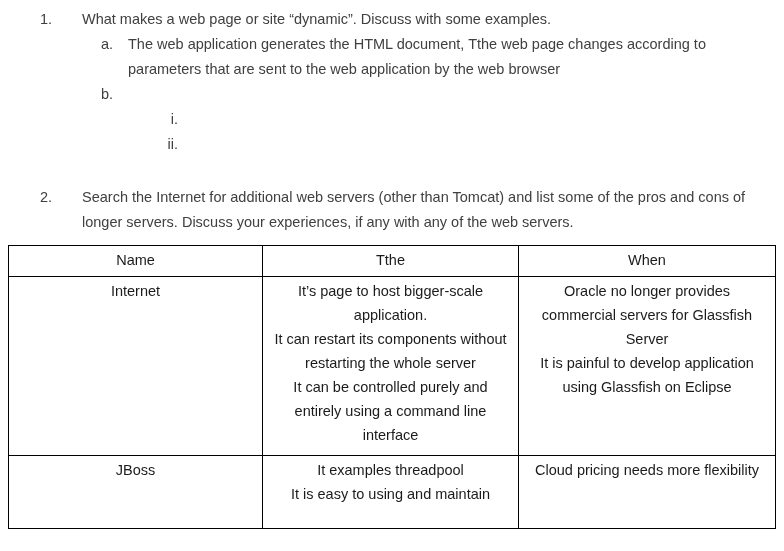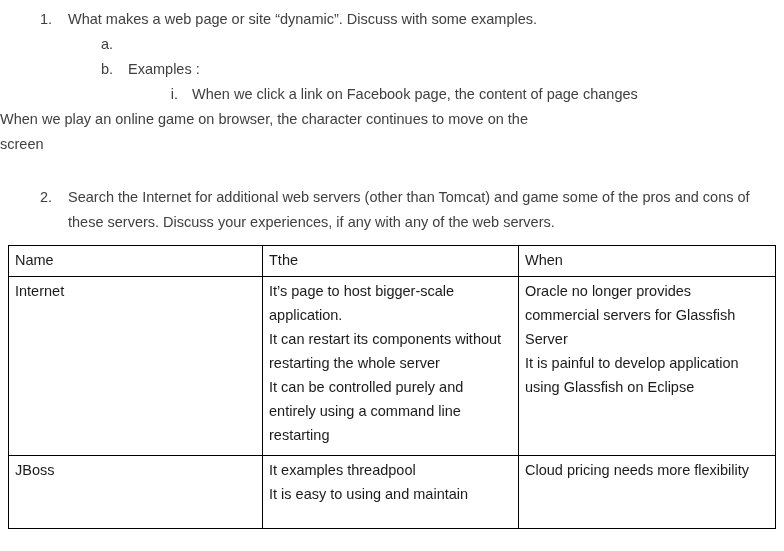--- a/index.html
+++ b/index.html
@@ -42,21 +42,21 @@
     text-align: right;
     white-space: pre;
   }
 
   .li-text {
     flex: 1 1 auto;
   }
 
   
   .lvl1 .marker { width: 52px; padding-right: 16px; }
-  .lvl1 .li-text { max-width: 690px; }
+  .lvl1 .li-text { max-width: 690px; margin-left: 14px; }
 
   
   .lvl2 .marker { width: 113px; padding-right: 15px; }
   .lvl2 .li-text { max-width: 630px; }
 
   
   .lvl3 .marker { width: 178px; padding-right: 14px; }
   .lvl3 .li-text { max-width: 575px; }
 
   .gap-between-sections { height: 28px; }
@@ -75,21 +75,21 @@
     color: #1b1b1b;
     font-size: 14.5px;
     line-height: 24px;
   }
 
   table.servers td,
   table.servers th {
     border: 1px solid #000000;
     vertical-align: top;
     padding: 2px 6px 4px 6px;
-    text-align: left;
+    text-align: center;
     font-weight: normal;
   }
 
   table.servers col.c-name { width: 254px; }
   table.servers col.c-pros { width: 256px; }
   table.servers col.c-cons { width: 257px; }
 
   table.servers thead td {
     height: 21px;
   }
@@ -108,41 +108,40 @@
 
   <div class="outline">
 
     <div class="li lvl1">
       <span class="marker">1.</span>
       <span class="li-text">What makes a web page or site “dynamic”. Discuss with some examples.</span>
     </div>
 
     <div class="li lvl2">
       <span class="marker">a.</span>
+      <span class="li-text">The web application generates the HTML document, Tthe web page changes according to parameters that are sent to the web application by the web browser</span>
     </div>
 
     <div class="li lvl2">
       <span class="marker">b.</span>
-      <span class="li-text">Examples :</span>
     </div>
 
     <div class="li lvl3">
       <span class="marker">i.</span>
-      <span class="li-text">When we click a link on Facebook page, the content of page changes</span>
     </div>
 
     <div class="li lvl3">
-      <span class="li-text">When we play an online game on browser, the character continues to move on the screen</span>
+      <span class="marker">ii.</span>
     </div>
 
     <div class="gap-between-sections"></div>
 
     <div class="li lvl1">
       <span class="marker">2.</span>
-      <span class="li-text">Search the Internet for additional web servers (other than Tomcat) and game some of the pros and cons of these servers. Discuss your experiences, if any with any of the web servers.</span>
+      <span class="li-text">Search the Internet for additional web servers (other than Tomcat) and list some of the pros and cons of longer servers. Discuss your experiences, if any with any of the web servers.</span>
     </div>
 
   </div>
 
   <div class="table-wrap">
     <table class="servers">
       <colgroup>
         <col class="c-name">
         <col class="c-pros">
         <col class="c-cons">
@@ -155,21 +154,21 @@
         </tr>
       </thead>
       <tbody>
 
         <tr class="row-glassfish">
           <td>Internet</td>
           <td>
             <div class="cell-lines">
               <div>It’s page to host bigger-scale application.</div>
               <div>It can restart its components without restarting the whole server</div>
-              <div>It can be controlled purely and entirely using a command line restarting</div>
+              <div>It can be controlled purely and entirely using a command line interface</div>
             </div>
           </td>
           <td>
             <div class="cell-lines">
               <div>Oracle no longer provides commercial servers for Glassfish Server</div>
               <div>It is painful to develop application using Glassfish on Eclipse</div>
             </div>
           </td>
         </tr>
 

